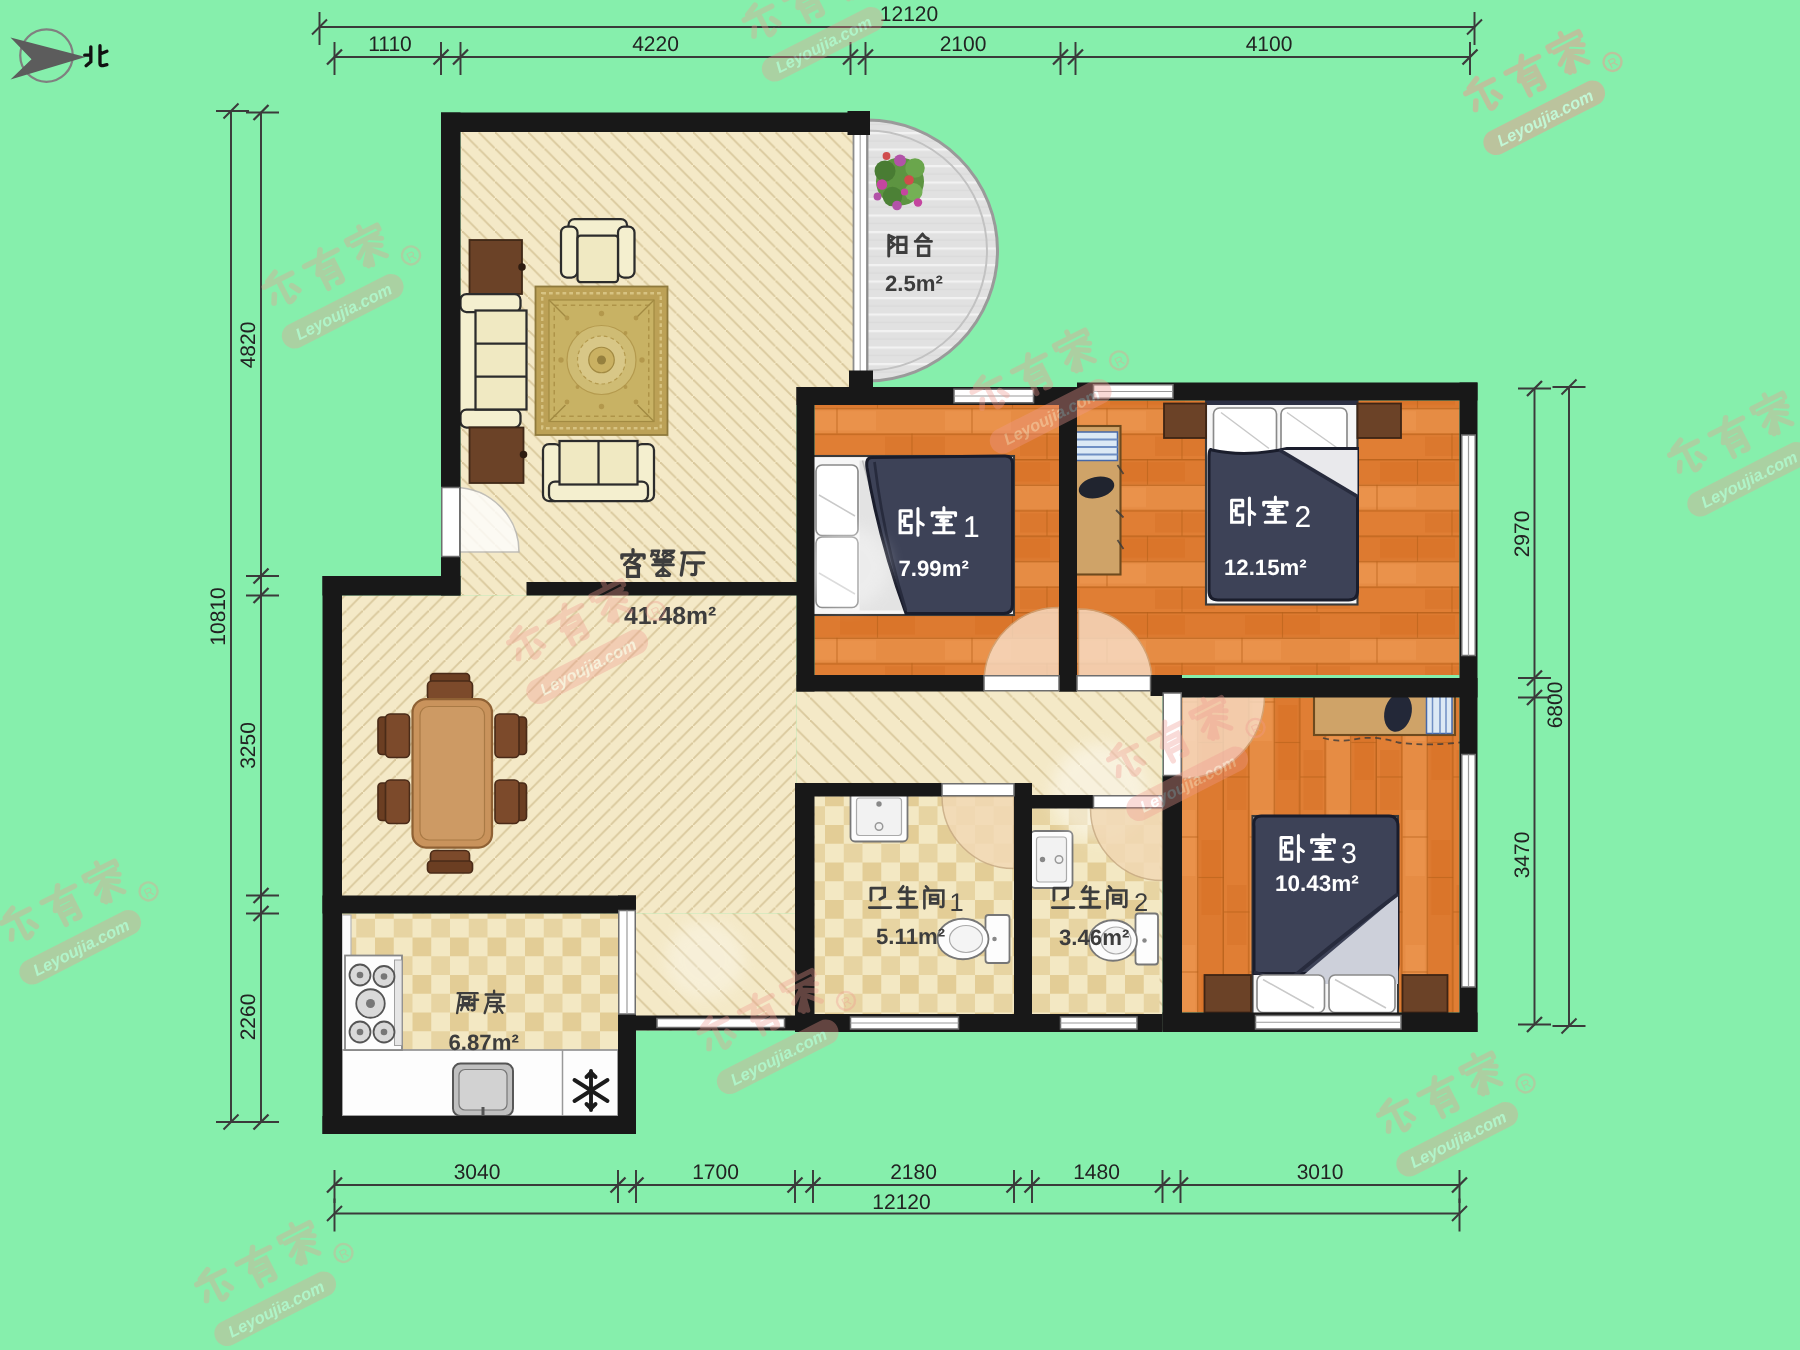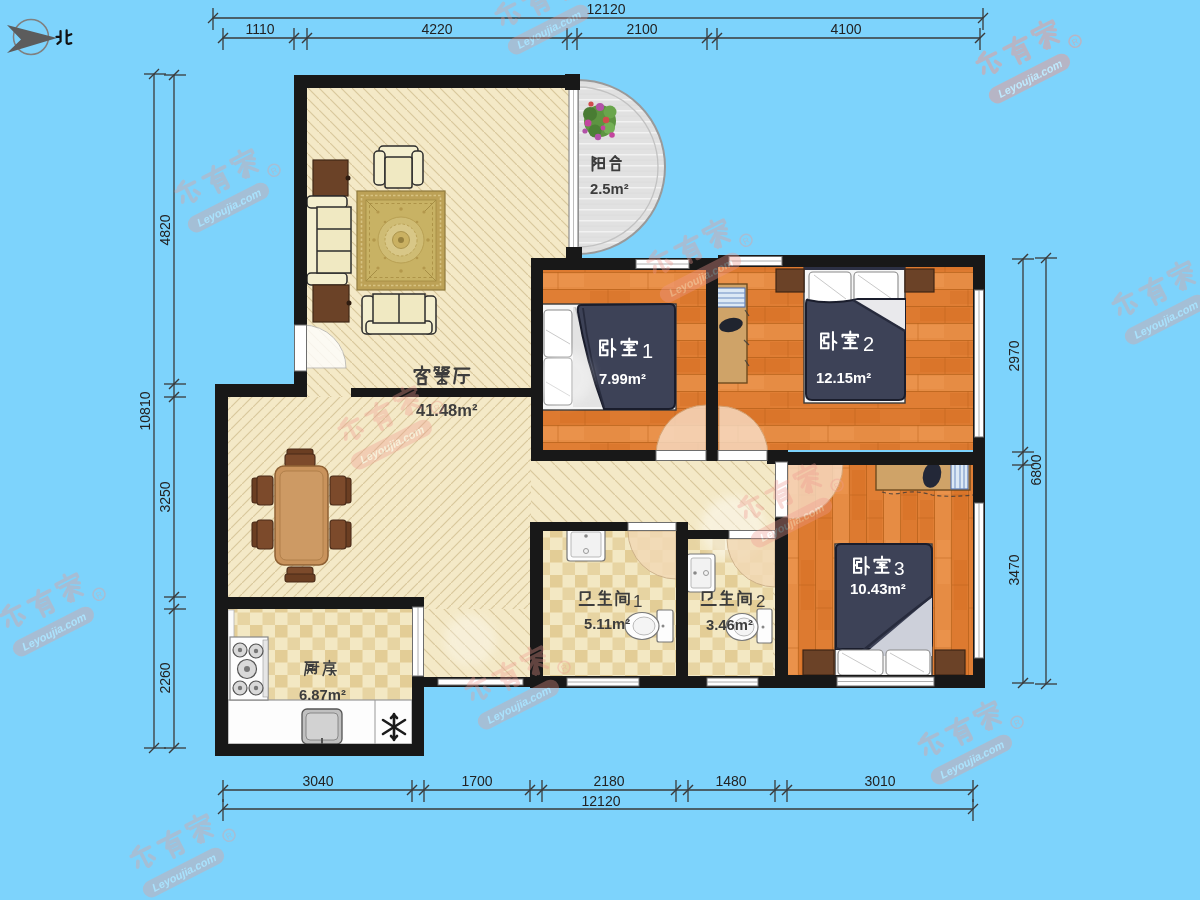--- a/index.html
+++ b/index.html
@@ -1,16 +1,16 @@
 <!DOCTYPE html>
 <html><head>
 <meta charset="utf-8">
 <style>
 html,body{margin:0;padding:0;background:#fff;}
-#page{position:relative;width:1200px;height:900px;background:#7dd3fc;overflow:hidden;
+#page{position:relative;width:1200px;height:900px;background:#86efac;overflow:hidden;
 font-family:"Liberation Sans", sans-serif;}
 svg{position:absolute;left:0;top:0;}
 text{font-family:"Liberation Sans", sans-serif;}
 </style>
 </head>
 <body>
 <div id="page">
 <svg width="1200" height="900" viewBox="0 0 1200 900">
 <defs>
 

